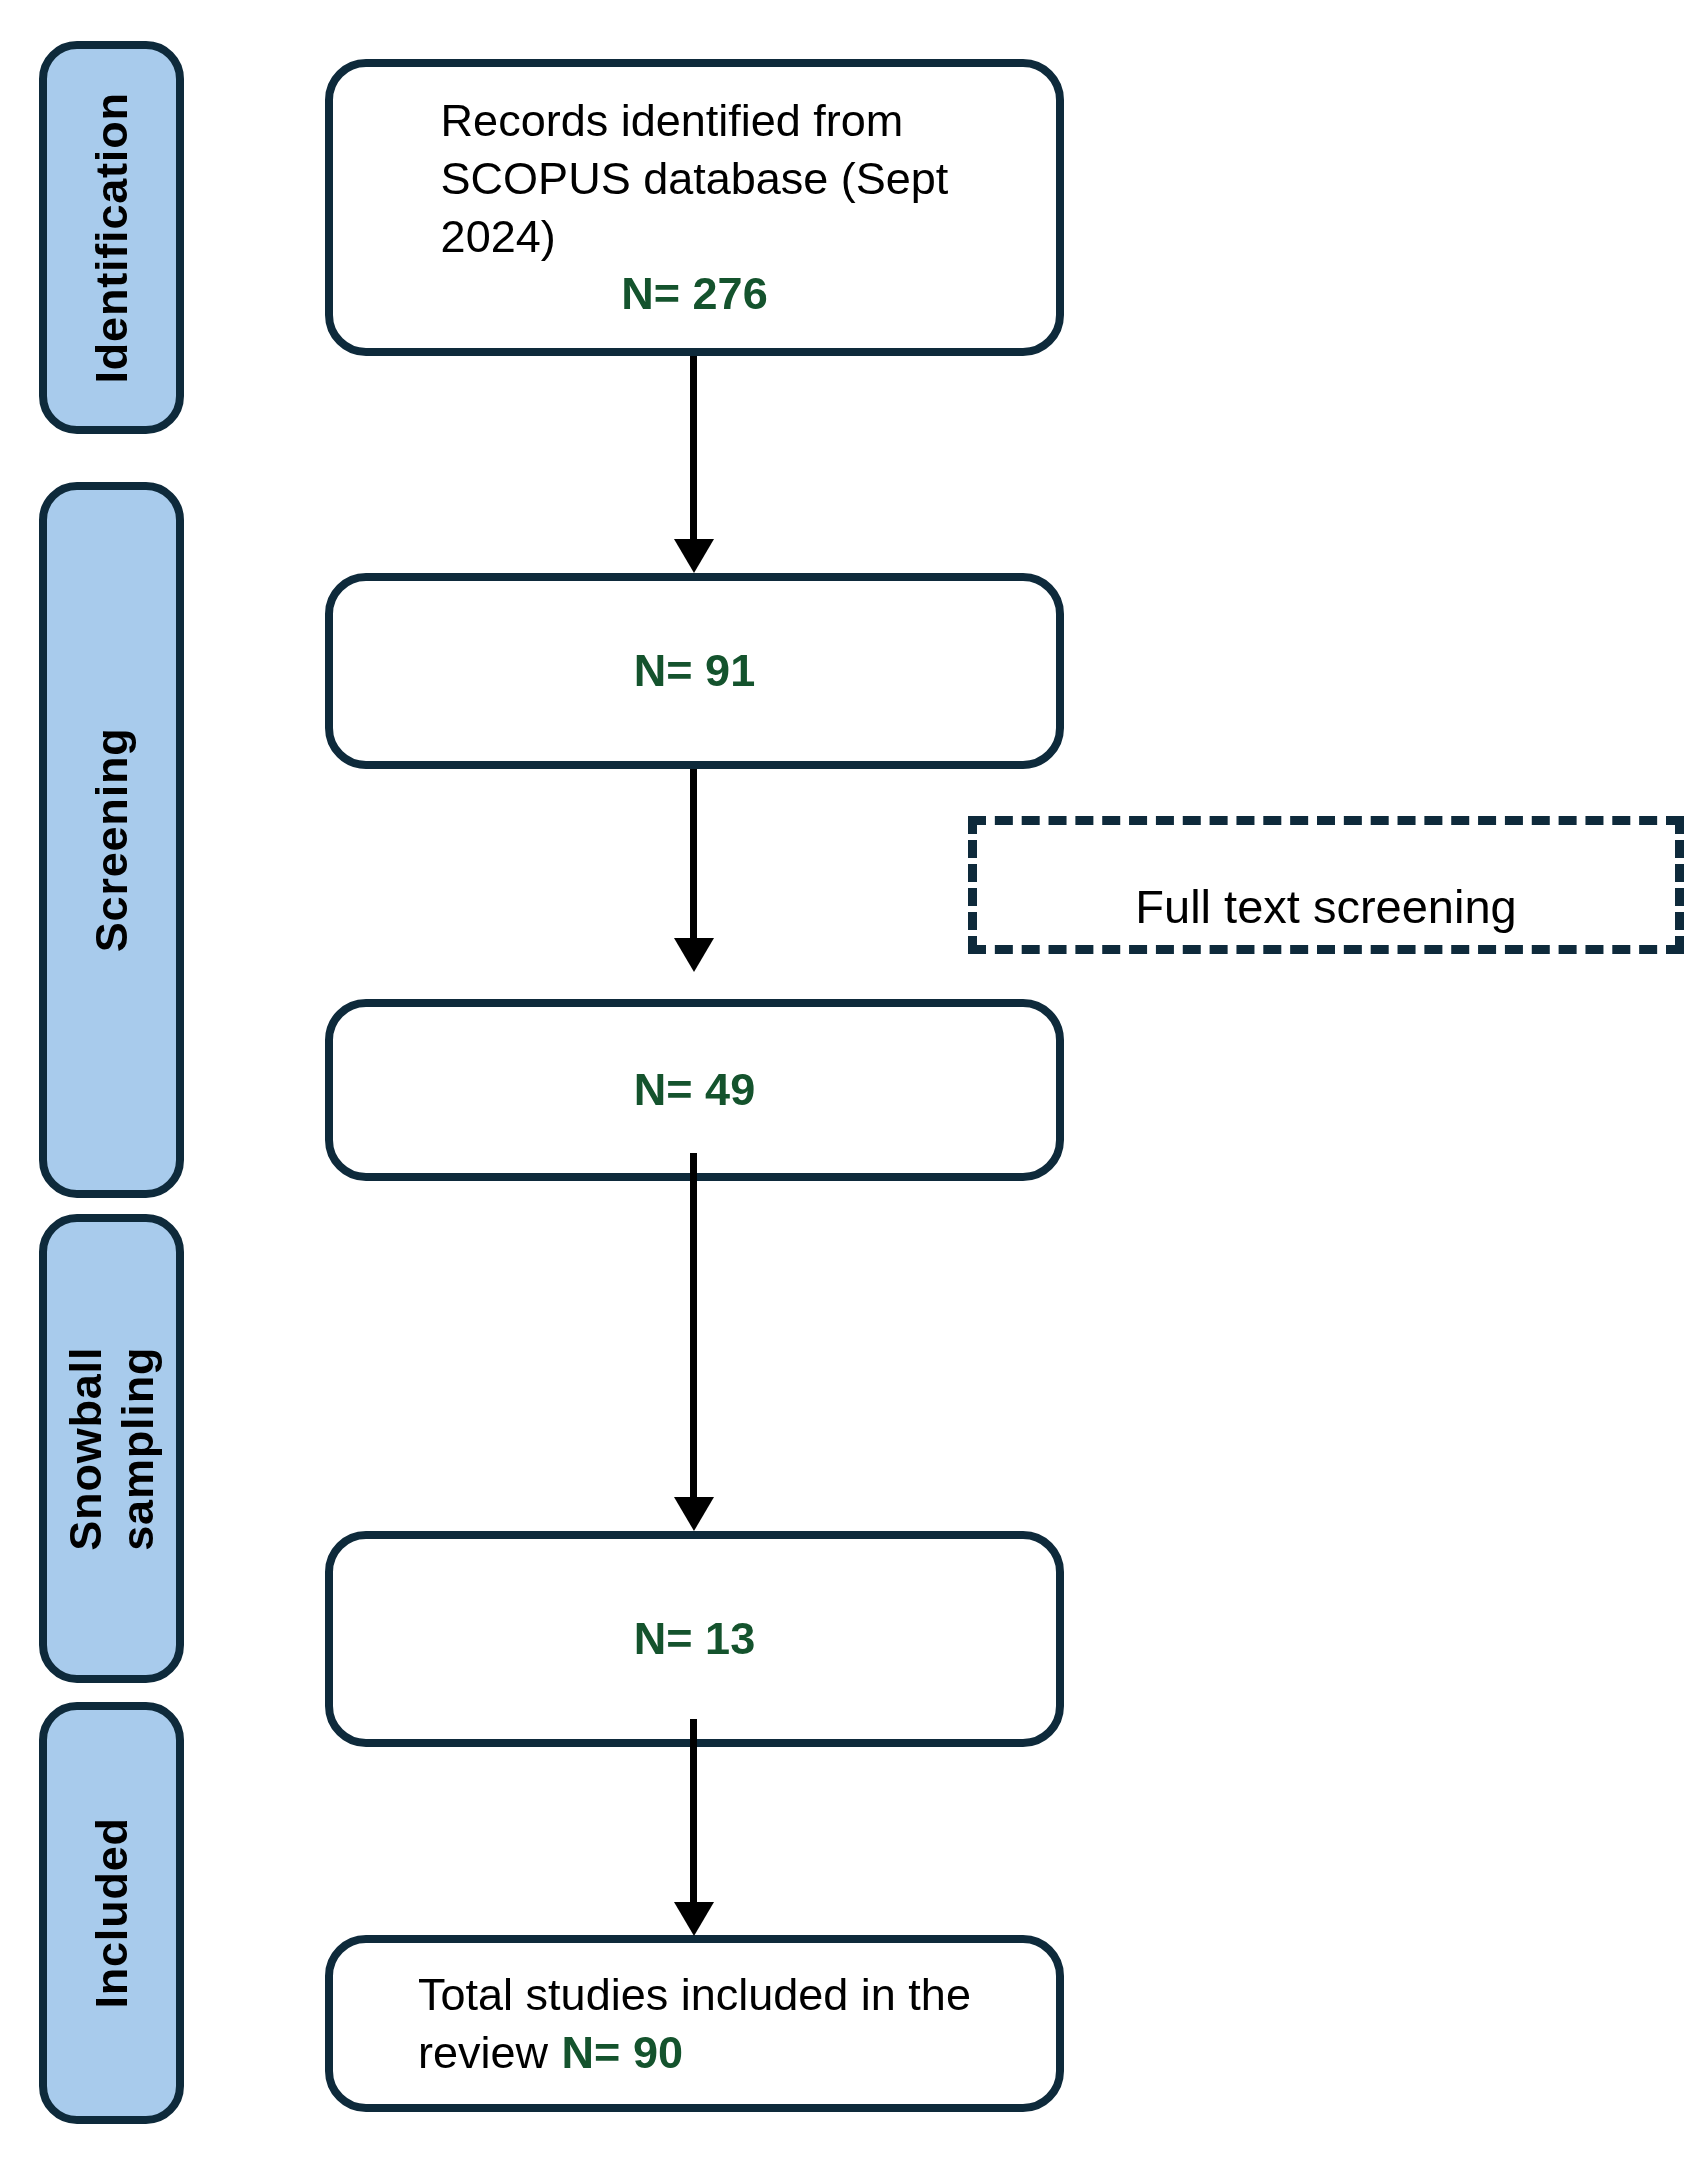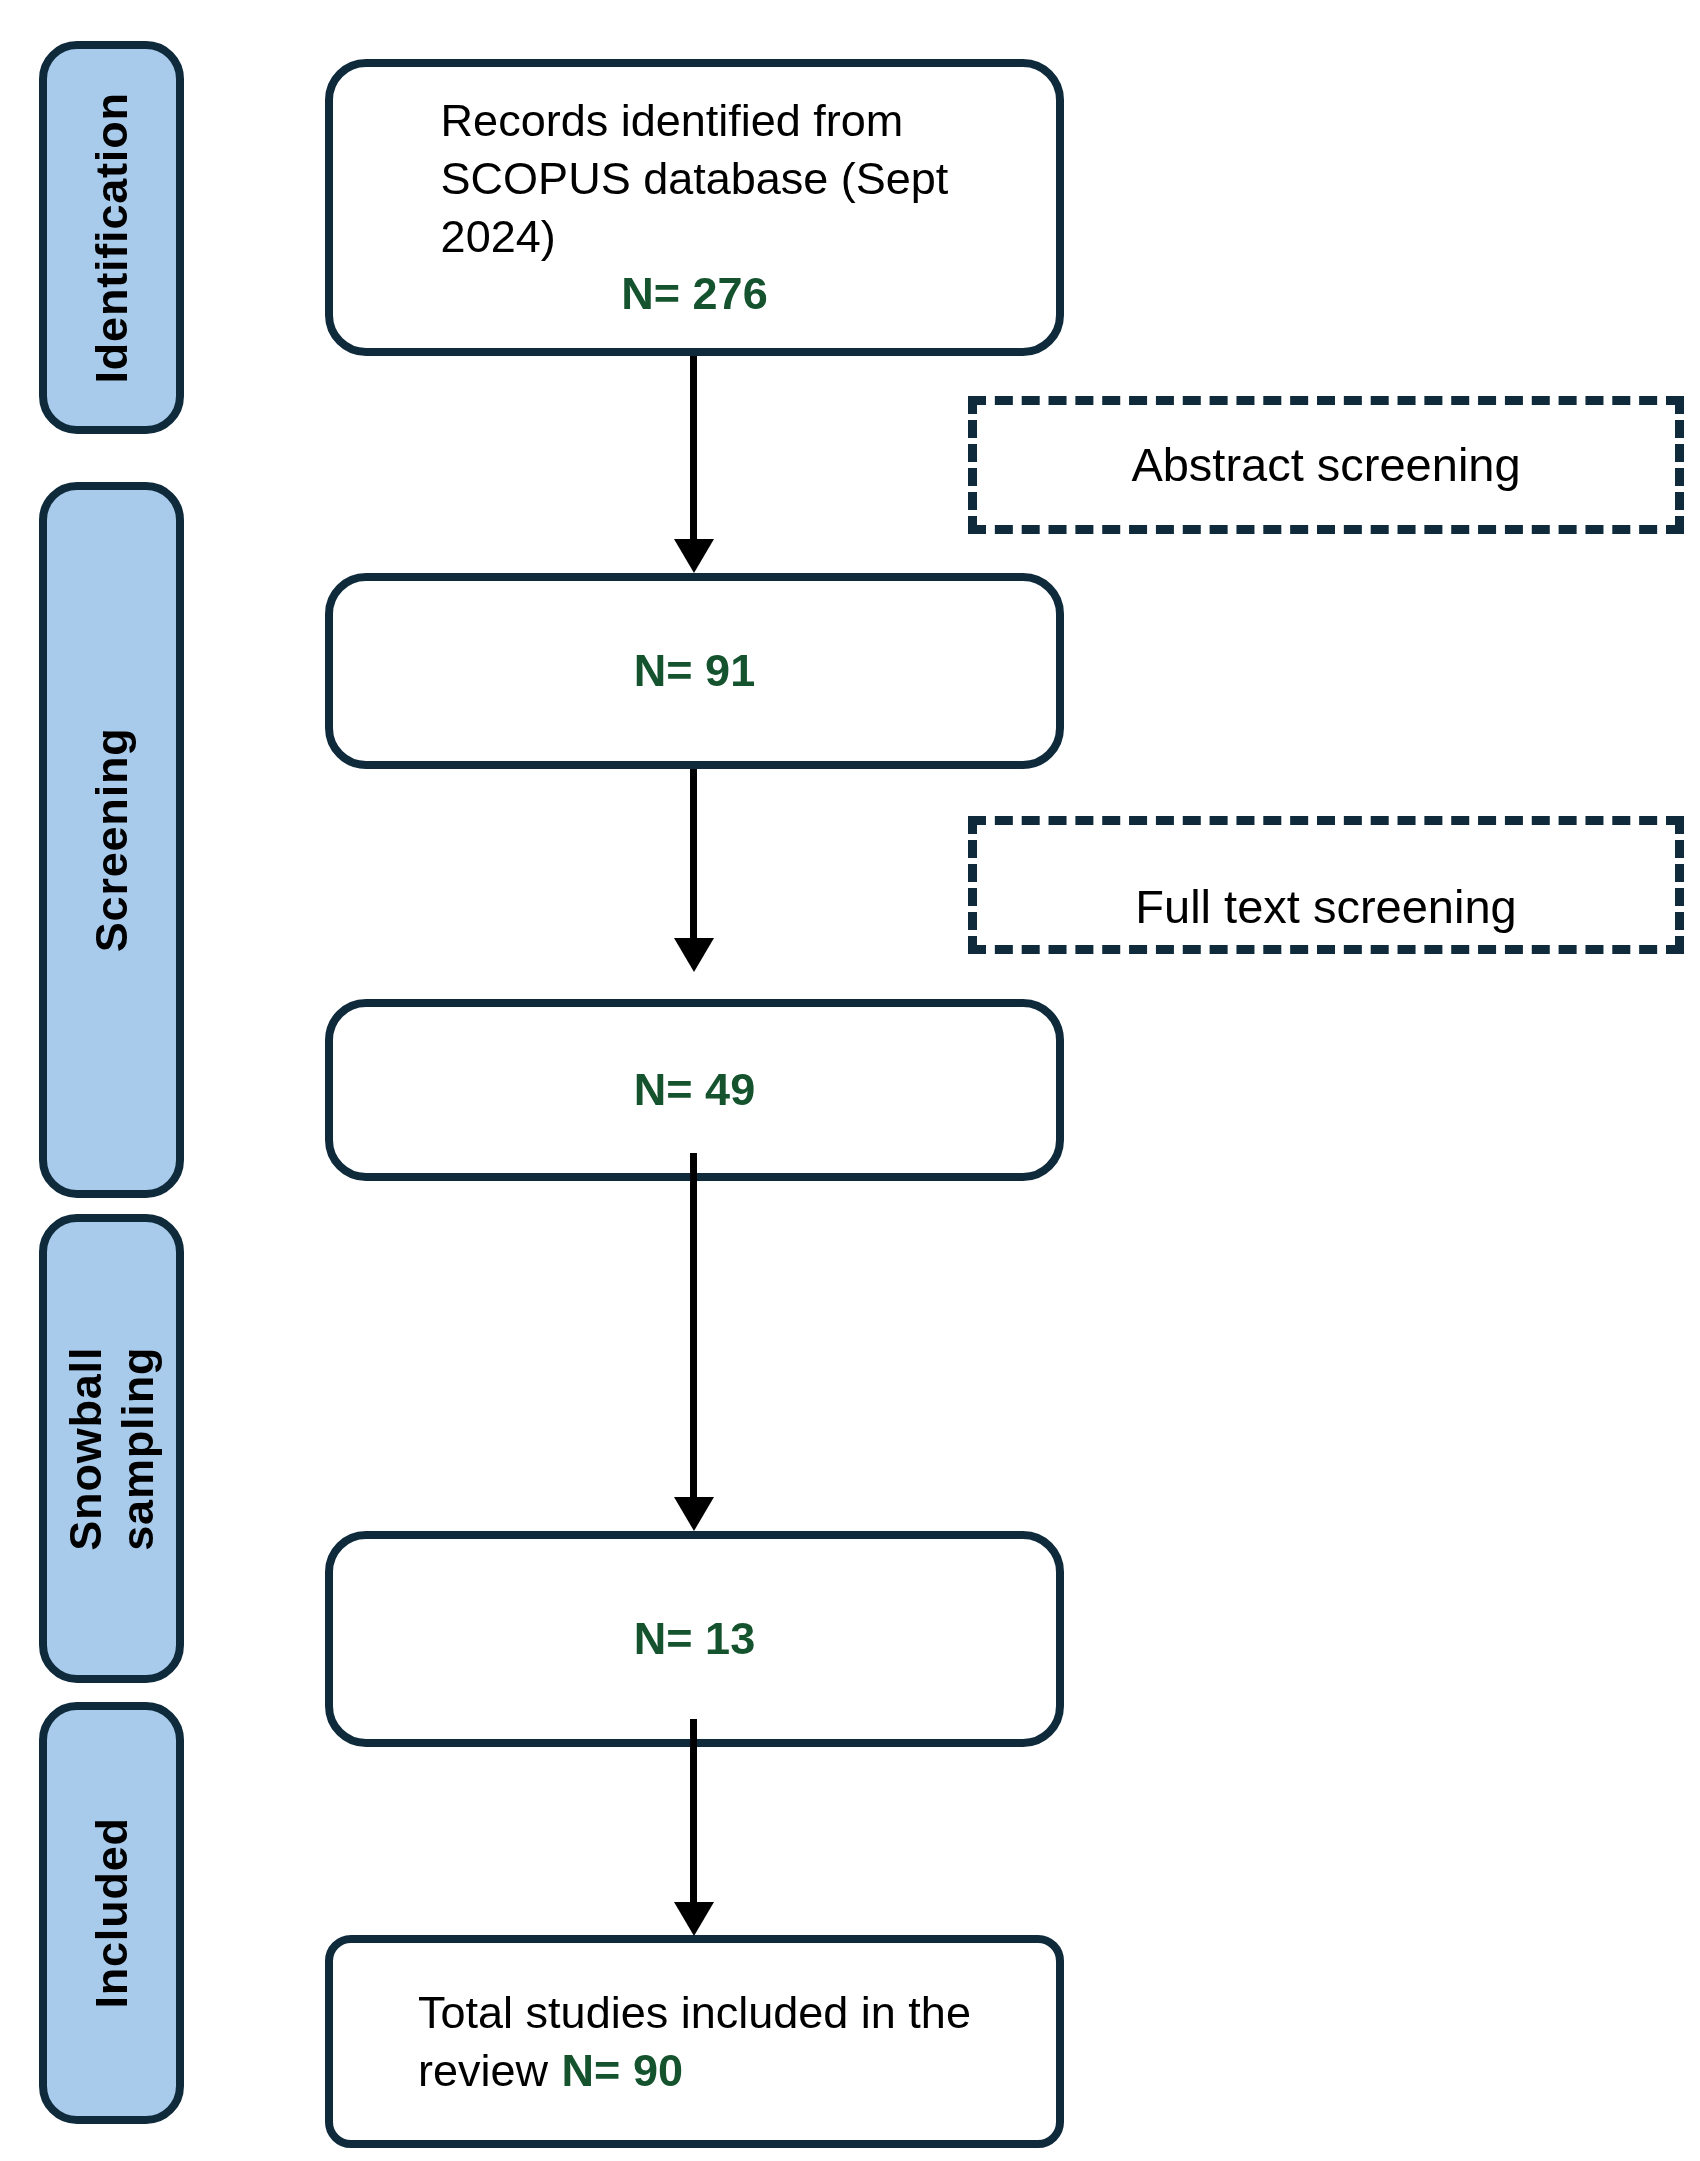--- a/index.html
+++ b/index.html
@@ -58,21 +58,21 @@
     flex-direction: column;
     align-items: center;
     justify-content: center;
     text-align: left;
     padding: 7.8px 23.5px;
   }
   #fbox1 { top: 59px;   height: 297px; }
   #fbox2 { top: 573px;  height: 196px; }
   #fbox3 { top: 999px; height: 182px; }
   #fbox4 { top: 1531px; height: 216px; }
-  #fbox5 { top: 1935px; height: 213px; border-radius: 26px; }
+  #fbox5 { top: 1935px; height: 177px; }
   .fbox-text {
     white-space: pre-line;
     font-size: 45px;
     line-height: 1.28;
     color: #000;
   }
   .fbox-count {
     font-size: 45px;
     font-weight: bold;
     color: #14532d;
@@ -169,23 +169,20 @@
 
   <div class="fbox" id="fbox4">
     <div class="fbox-count">N= 13</div>
   </div>
 
   <div class="fbox" id="fbox5">
     <div class="fbox-text"><span>Total studies included in the
 review</span><span class="fbox-count count-inline">N= 90</span></div>
   </div>
 
-  <div class="dbox" id="dbox1">
-    <div class="dbox-text">Abstract screening</div>
-  </div>
   <div class="dbox" id="dbox2">
     <div class="dbox-text">Full text screening</div>
   </div>
 
   <div class="arrow" id="arrow1">
     <div class="arrow-line"></div>
     <div class="arrow-head"></div>
   </div>
   <div class="arrow" id="arrow2">
     <div class="arrow-line"></div>

